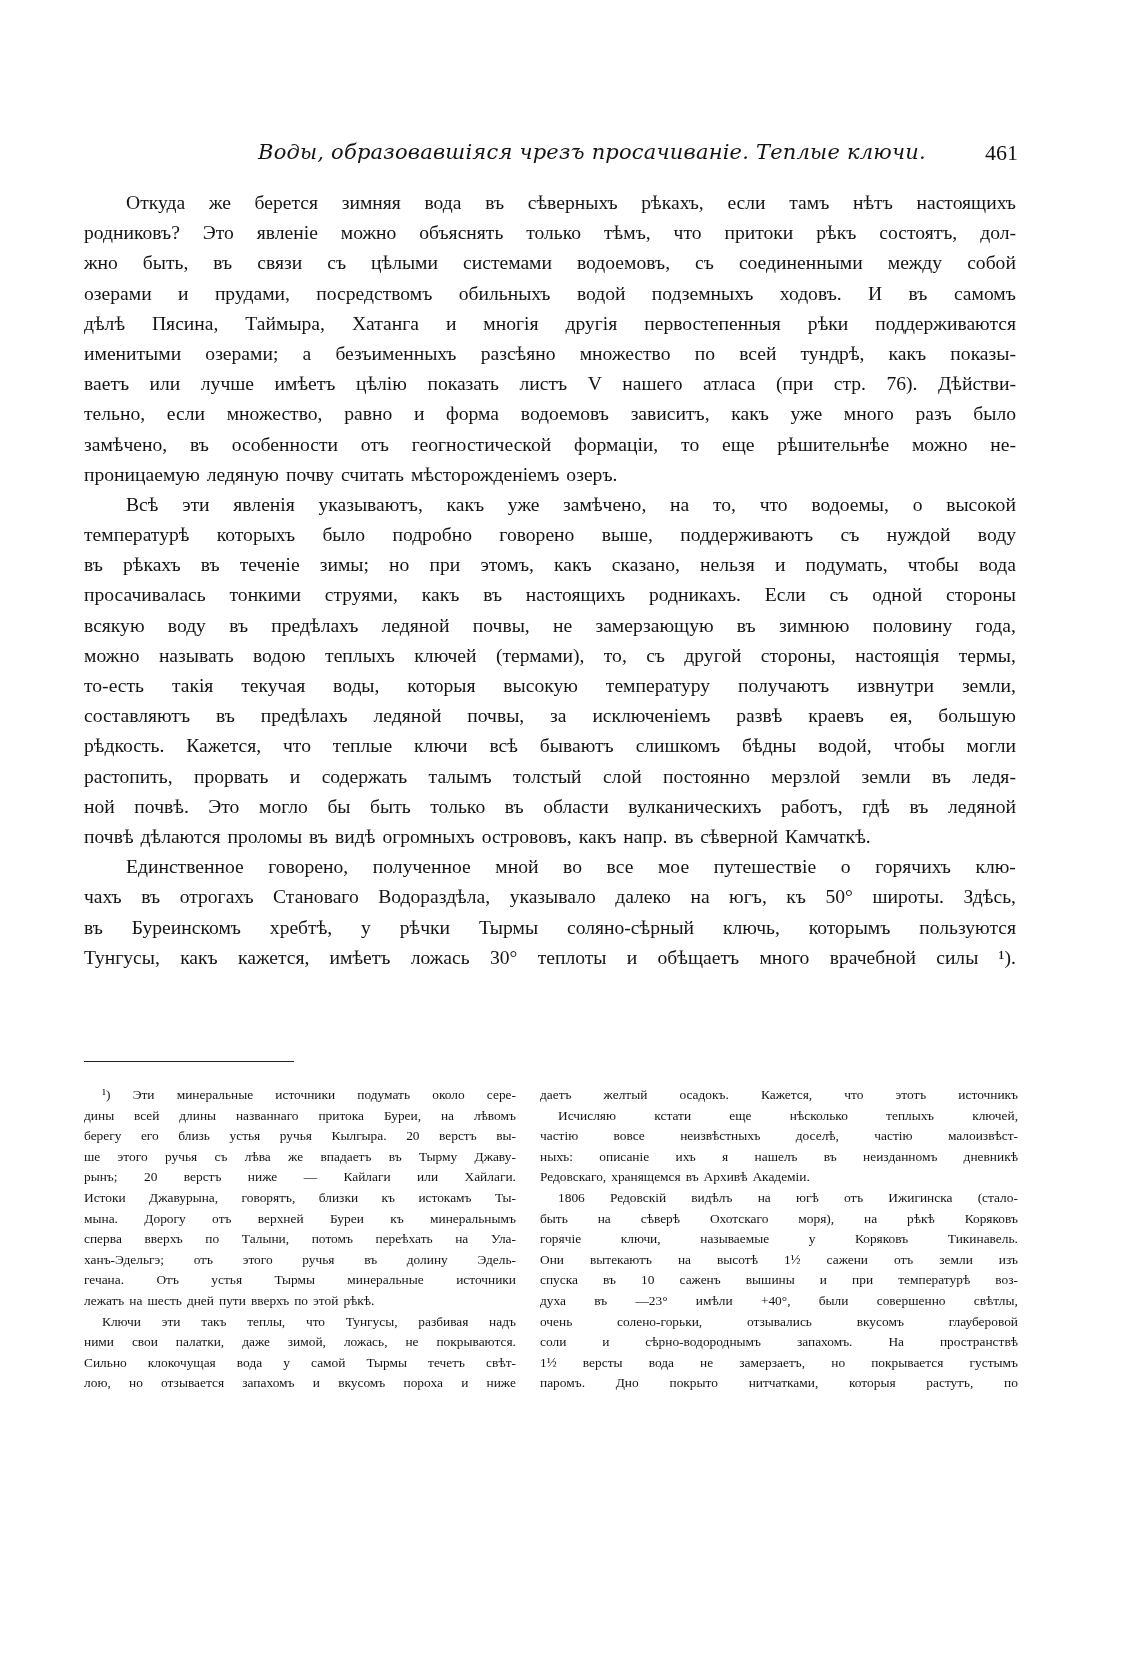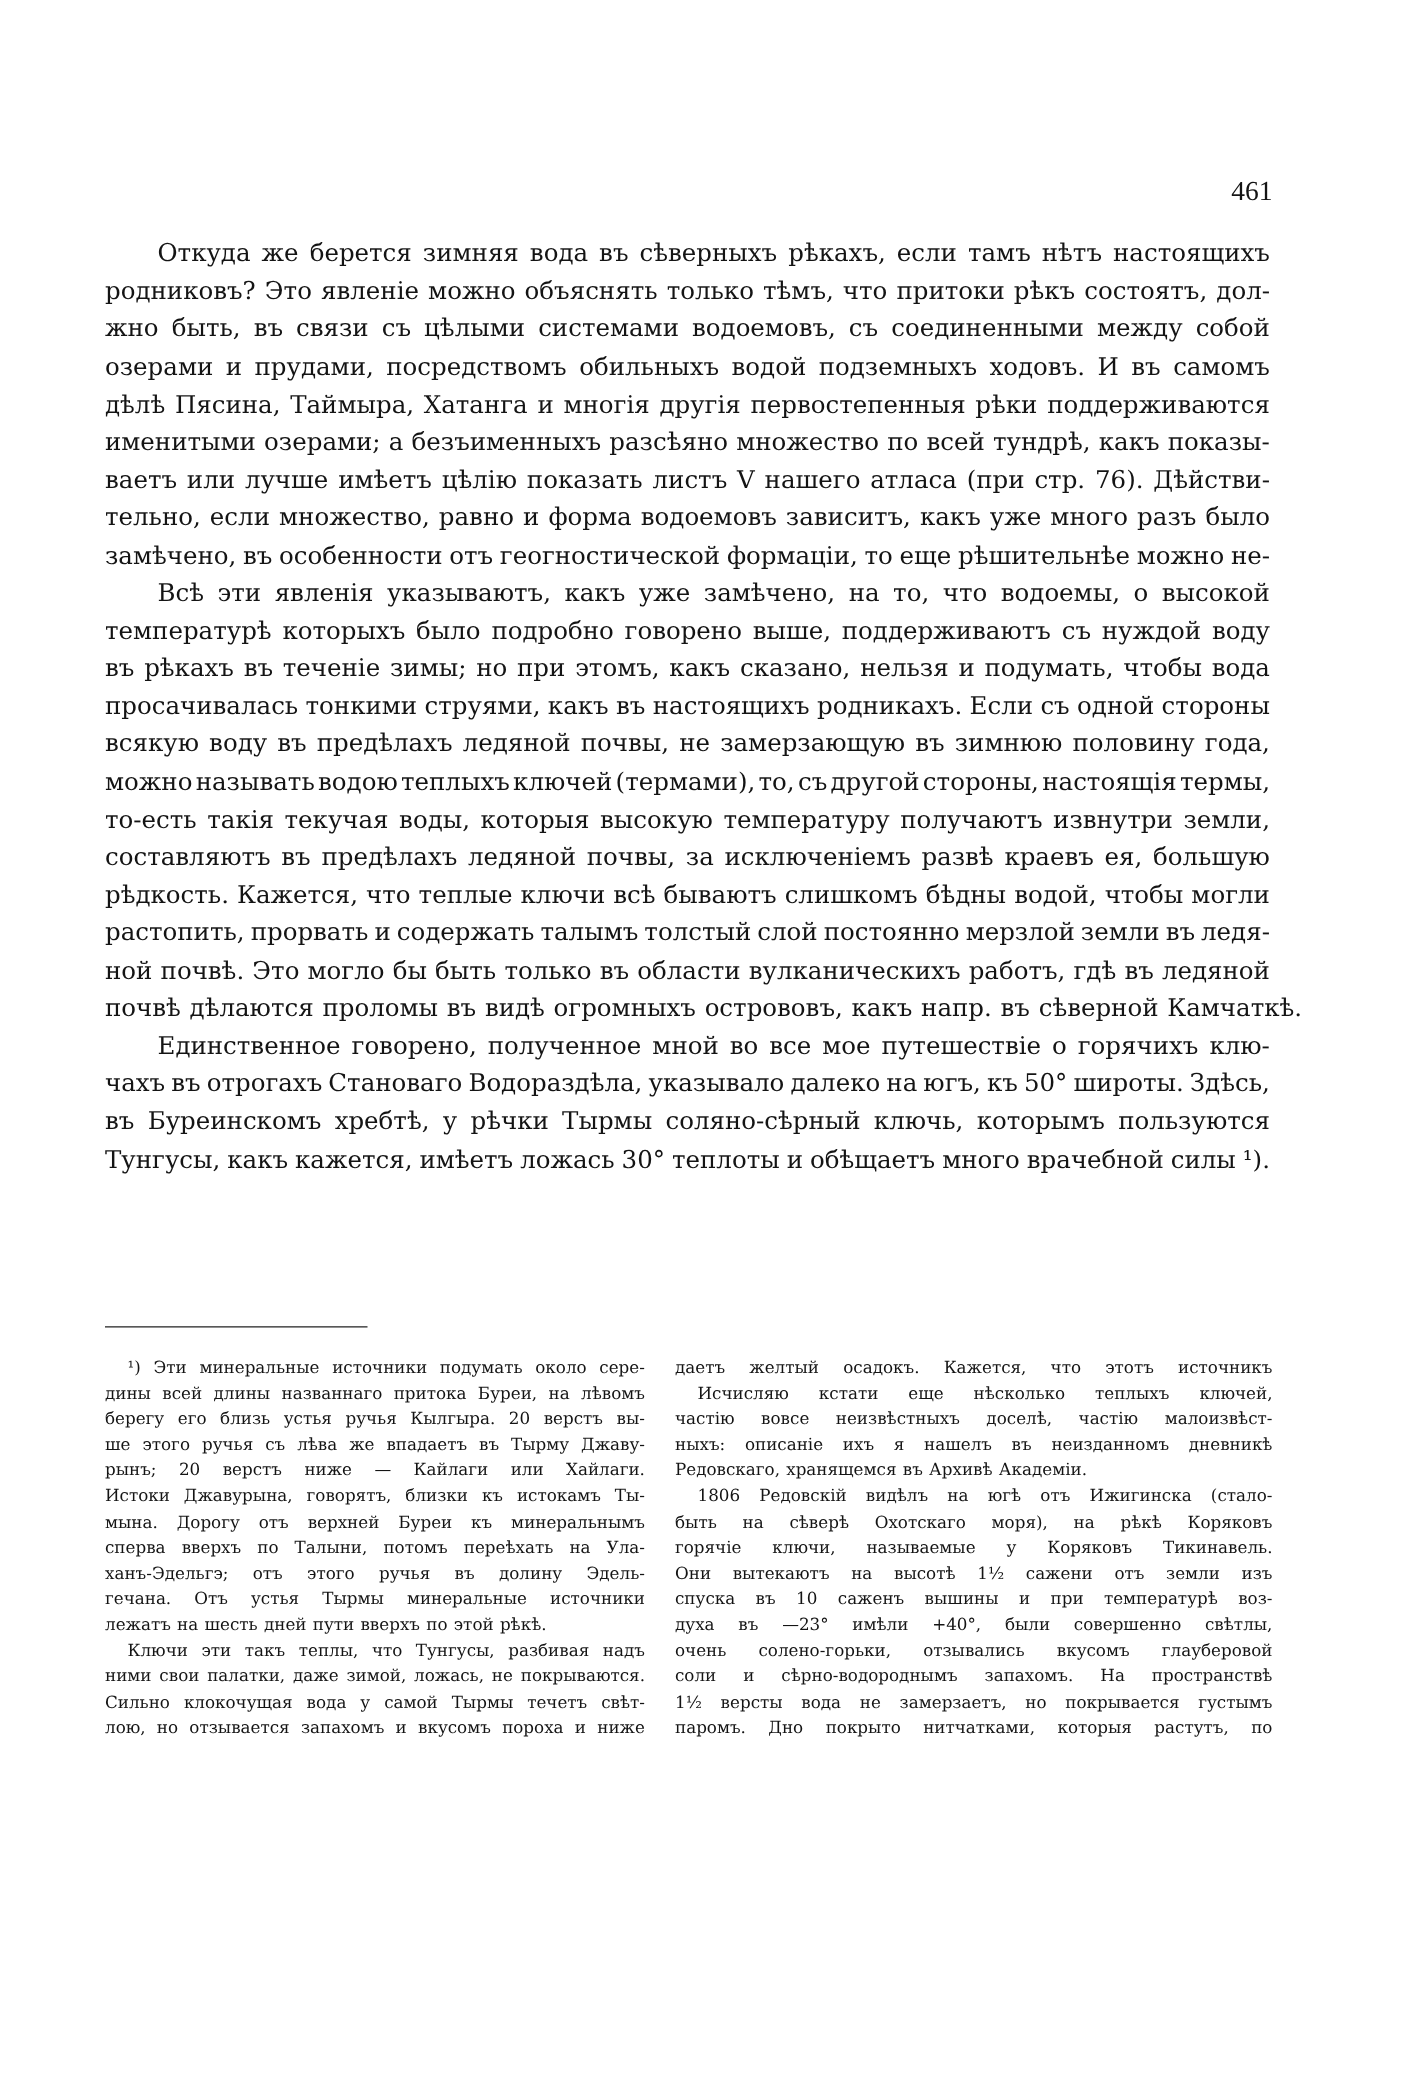--- a/index.html
+++ b/index.html
@@ -1,37 +1,38 @@
 <!DOCTYPE html>
 <html><head>
   <meta charset="utf-8">
   <style>
     html, body { margin: 0; padding: 0; background: #ffffff; }
     body { width: 1140px; height: 1662px; position: relative; overflow: hidden; color: #141414; font-family: "DejaVu Serif", "Liberation Serif", serif; }
     .header { position: absolute; top: 140px; left: 258px; width: 760px; height: 30px; }
     .running-head { position: absolute; left: 0; top: 0; font-style: italic; font-size: 21px; letter-spacing: 0.2px; }
     .page-number { position: absolute; right: 0; top: 0; font-size: 22px; font-family: Liberation Serif, serif; }
     .main { position: absolute; top: 188px; left: 84px; width: 932px; font-size: 19.6px; line-height: 30.2px; }
-    .line { white-space: nowrap; display: flex; justify-content: space-between; height: 30.2px; }
+    .line { white-space: nowrap; display: flex; justify-content: space-between; height: 30.2px; font-family: Liberation Serif, serif; }
     .line.last { justify-content: flex-start; }
     .line.indent { padding-left: 42px; }
     .line span.w { display: inline-block; }
     .line.last span.w { margin-right: 7px; }
     .footnote-rule { position: absolute; top: 1061px; left: 84px; width: 210px; border-top: 1.5px solid #222; }
     .fn-col { position: absolute; top: 1085px; font-size: 13.4px; line-height: 20.6px; }
     .fn-col.left { left: 84px; width: 432px; }
     .fn-col.right { left: 540px; width: 478px; }
     .fn-col .line { height: 20.6px; }
     .fn-col .line.indent { padding-left: 18px; }
     .fn-col .line.last span.w { margin-right: 5px; }
   </style>
 </head>
 <body>
 
 <div class="header">
+  <span class="running-head">Воды, образовавшіяся чрезъ просачиваніе. Теплые ключи.</span>
   <span class="page-number">461</span>
 </div>
 
 <div class="main" id="main">
     <div class="line indent">
       <span class="w">Откуда</span>
       <span class="w">же</span>
       <span class="w">берется</span>
       <span class="w">зимняя</span>
       <span class="w">вода</span>
@@ -146,20 +147,28 @@
       <span class="w">особенности</span>
       <span class="w">отъ</span>
       <span class="w">геогностической</span>
       <span class="w">формаціи,</span>
       <span class="w">то</span>
       <span class="w">еще</span>
       <span class="w">рѣшительнѣе</span>
       <span class="w">можно</span>
       <span class="w">не-</span>
     </div>
+    <div class="line last">
+      <span class="w">проницаемую</span>
+      <span class="w">ледяную</span>
+      <span class="w">почву</span>
+      <span class="w">считать</span>
+      <span class="w">мѣсторожденіемъ</span>
+      <span class="w">озеръ.</span>
+    </div>
     <div class="line indent">
       <span class="w">Всѣ</span>
       <span class="w">эти</span>
       <span class="w">явленія</span>
       <span class="w">указываютъ,</span>
       <span class="w">какъ</span>
       <span class="w">уже</span>
       <span class="w">замѣчено,</span>
       <span class="w">на</span>
       <span class="w">то,</span>

